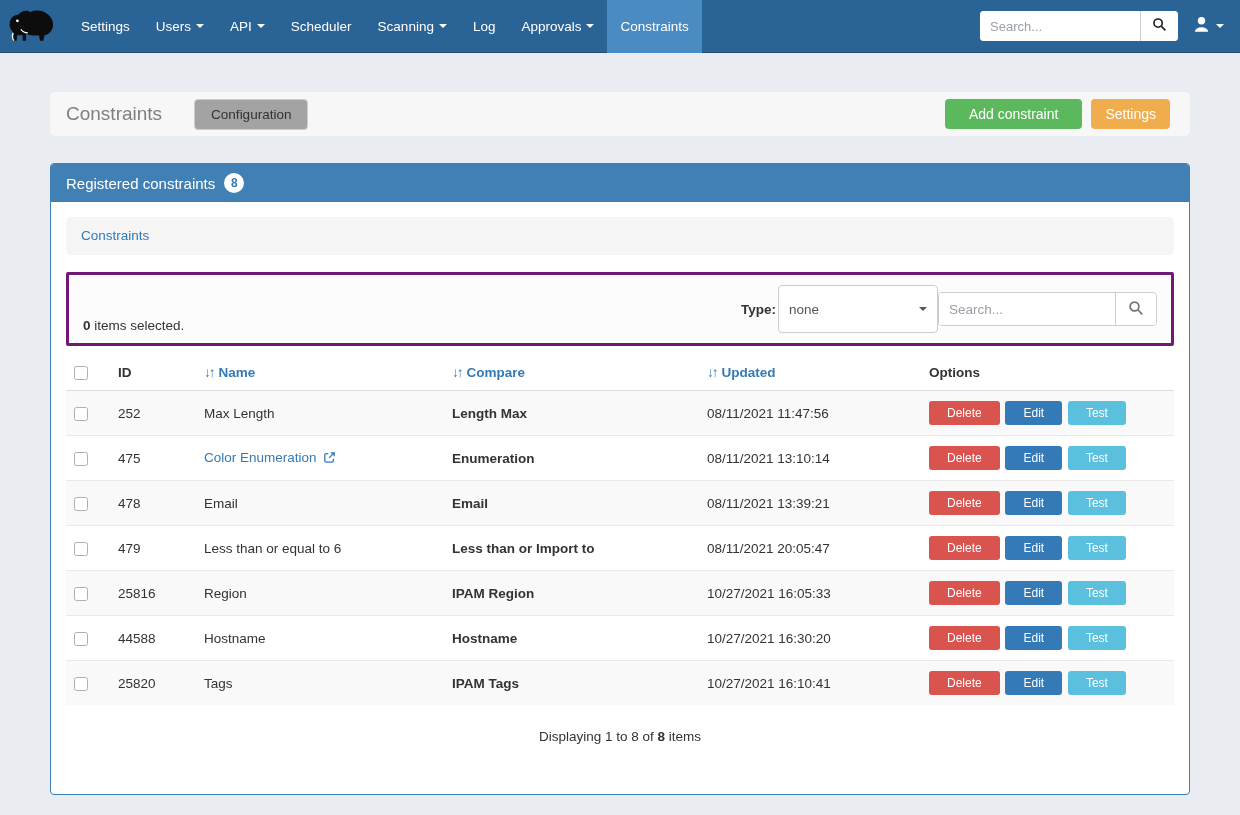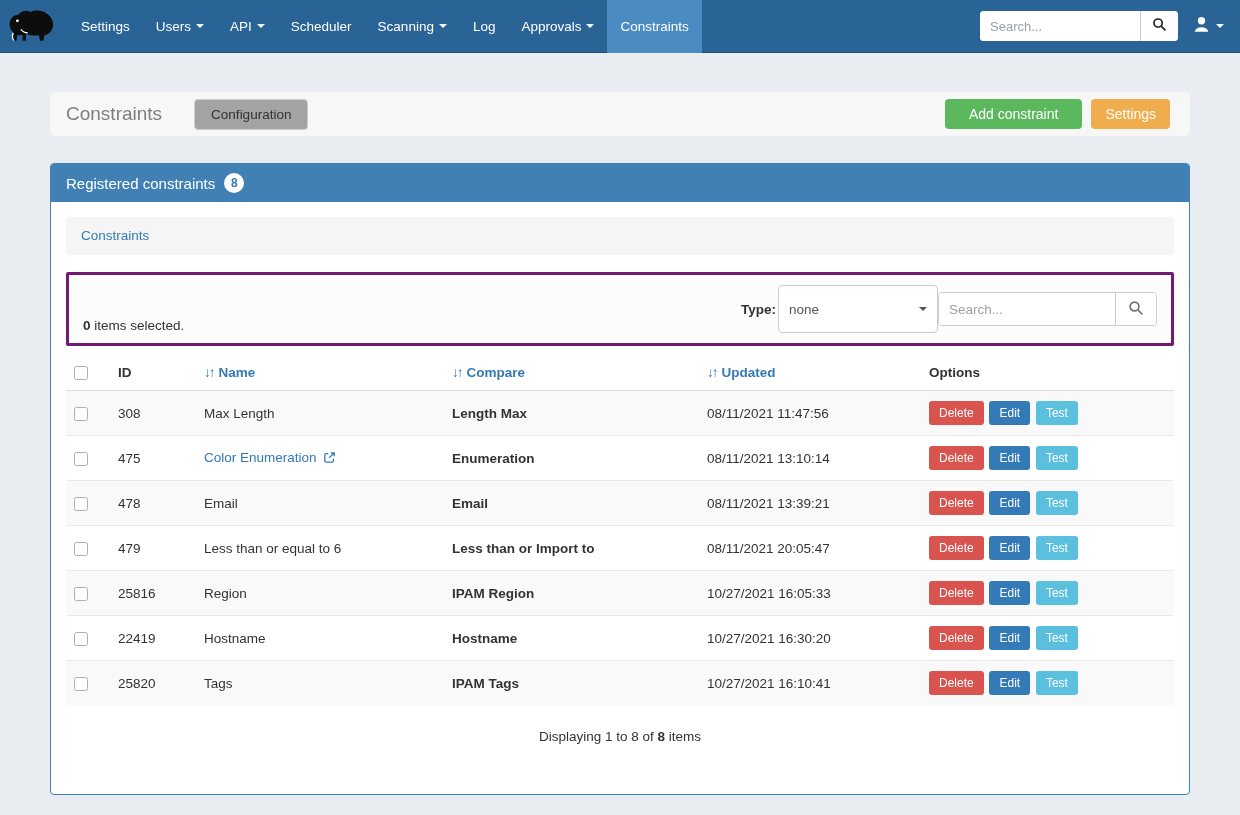--- a/index.html
+++ b/index.html
@@ -119,21 +119,21 @@
   .grid td { padding:10px 8px; border-top:1px solid #e9e9e9; font-size:13.5px; }
   .grid tbody tr:first-child td { border-top:none; }
   .grid tbody tr:nth-child(odd) { background:#f9f9f9; }
   .c-comp { font-weight:bold; }
   .name-link { color:#337ab7; text-decoration:none; cursor:pointer; }
   .ext-ic { margin-left:6px; vertical-align:-2px; }
   input[type=checkbox] {
     appearance:none; width:14px; height:14px; border:1px solid #a9b0b8;
     border-radius:2.5px; background:#fff; cursor:pointer; vertical-align:middle;
   }
-  .btn-sm { color:#fff; font-size:12px; padding:5px 10px; border-radius:3px; margin-right:2px; }
+  .btn-sm { color:#fff; font-size:12px; padding:5px 18px; border-radius:3px; margin-right:2px; }
   .btn-del  { background:#d9534f; }
   .btn-edit { background:#337ab7; }
   .btn-test { background:#5bc0de; }
 
   .tfooter { text-align:center; margin-top:24px; font-size:13.5px; color:#333; }
   .tfooter b { font-weight:bold; }
 </style>
 </head>
 <body>
 
@@ -261,21 +261,21 @@
             <th><span>ID</span></th>
             <th class="sortable"><span class="sort-ic">↓↑</span><span>Name</span></th>
             <th class="sortable"><span class="sort-ic">↓↑</span><span>Compare</span></th>
             <th class="sortable"><span class="sort-ic">↓↑</span><span>Updated</span></th>
             <th><span>Options</span></th>
           </tr>
         </thead>
         <tbody>
           <tr>
             <td><input type="checkbox" style=""></td>
-            <td><span>308</span></td>
+            <td><span>252</span></td>
             <td><span>Max Length</span></td>
             <td class="c-comp"><span>Length Max</span></td>
             <td><span>08/11/2021 11:47:56</span></td>
             <td>
               <button class="btn btn-sm btn-del">Delete</button>
               <button class="btn btn-sm btn-edit">Edit</button>
               <button class="btn btn-sm btn-test">Test</button>
             </td>
           </tr>
           <tr>
@@ -326,21 +326,21 @@
             <td class="c-comp"><span>IPAM Region</span></td>
             <td><span>10/27/2021 16:05:33</span></td>
             <td>
               <button class="btn btn-sm btn-del">Delete</button>
               <button class="btn btn-sm btn-edit">Edit</button>
               <button class="btn btn-sm btn-test">Test</button>
             </td>
           </tr>
           <tr>
             <td><input type="checkbox" style=""></td>
-            <td><span>22419</span></td>
+            <td><span>44588</span></td>
             <td><span>Hostname</span></td>
             <td class="c-comp"><span>Hostname</span></td>
             <td><span>10/27/2021 16:30:20</span></td>
             <td>
               <button class="btn btn-sm btn-del">Delete</button>
               <button class="btn btn-sm btn-edit">Edit</button>
               <button class="btn btn-sm btn-test">Test</button>
             </td>
           </tr>
           <tr>

